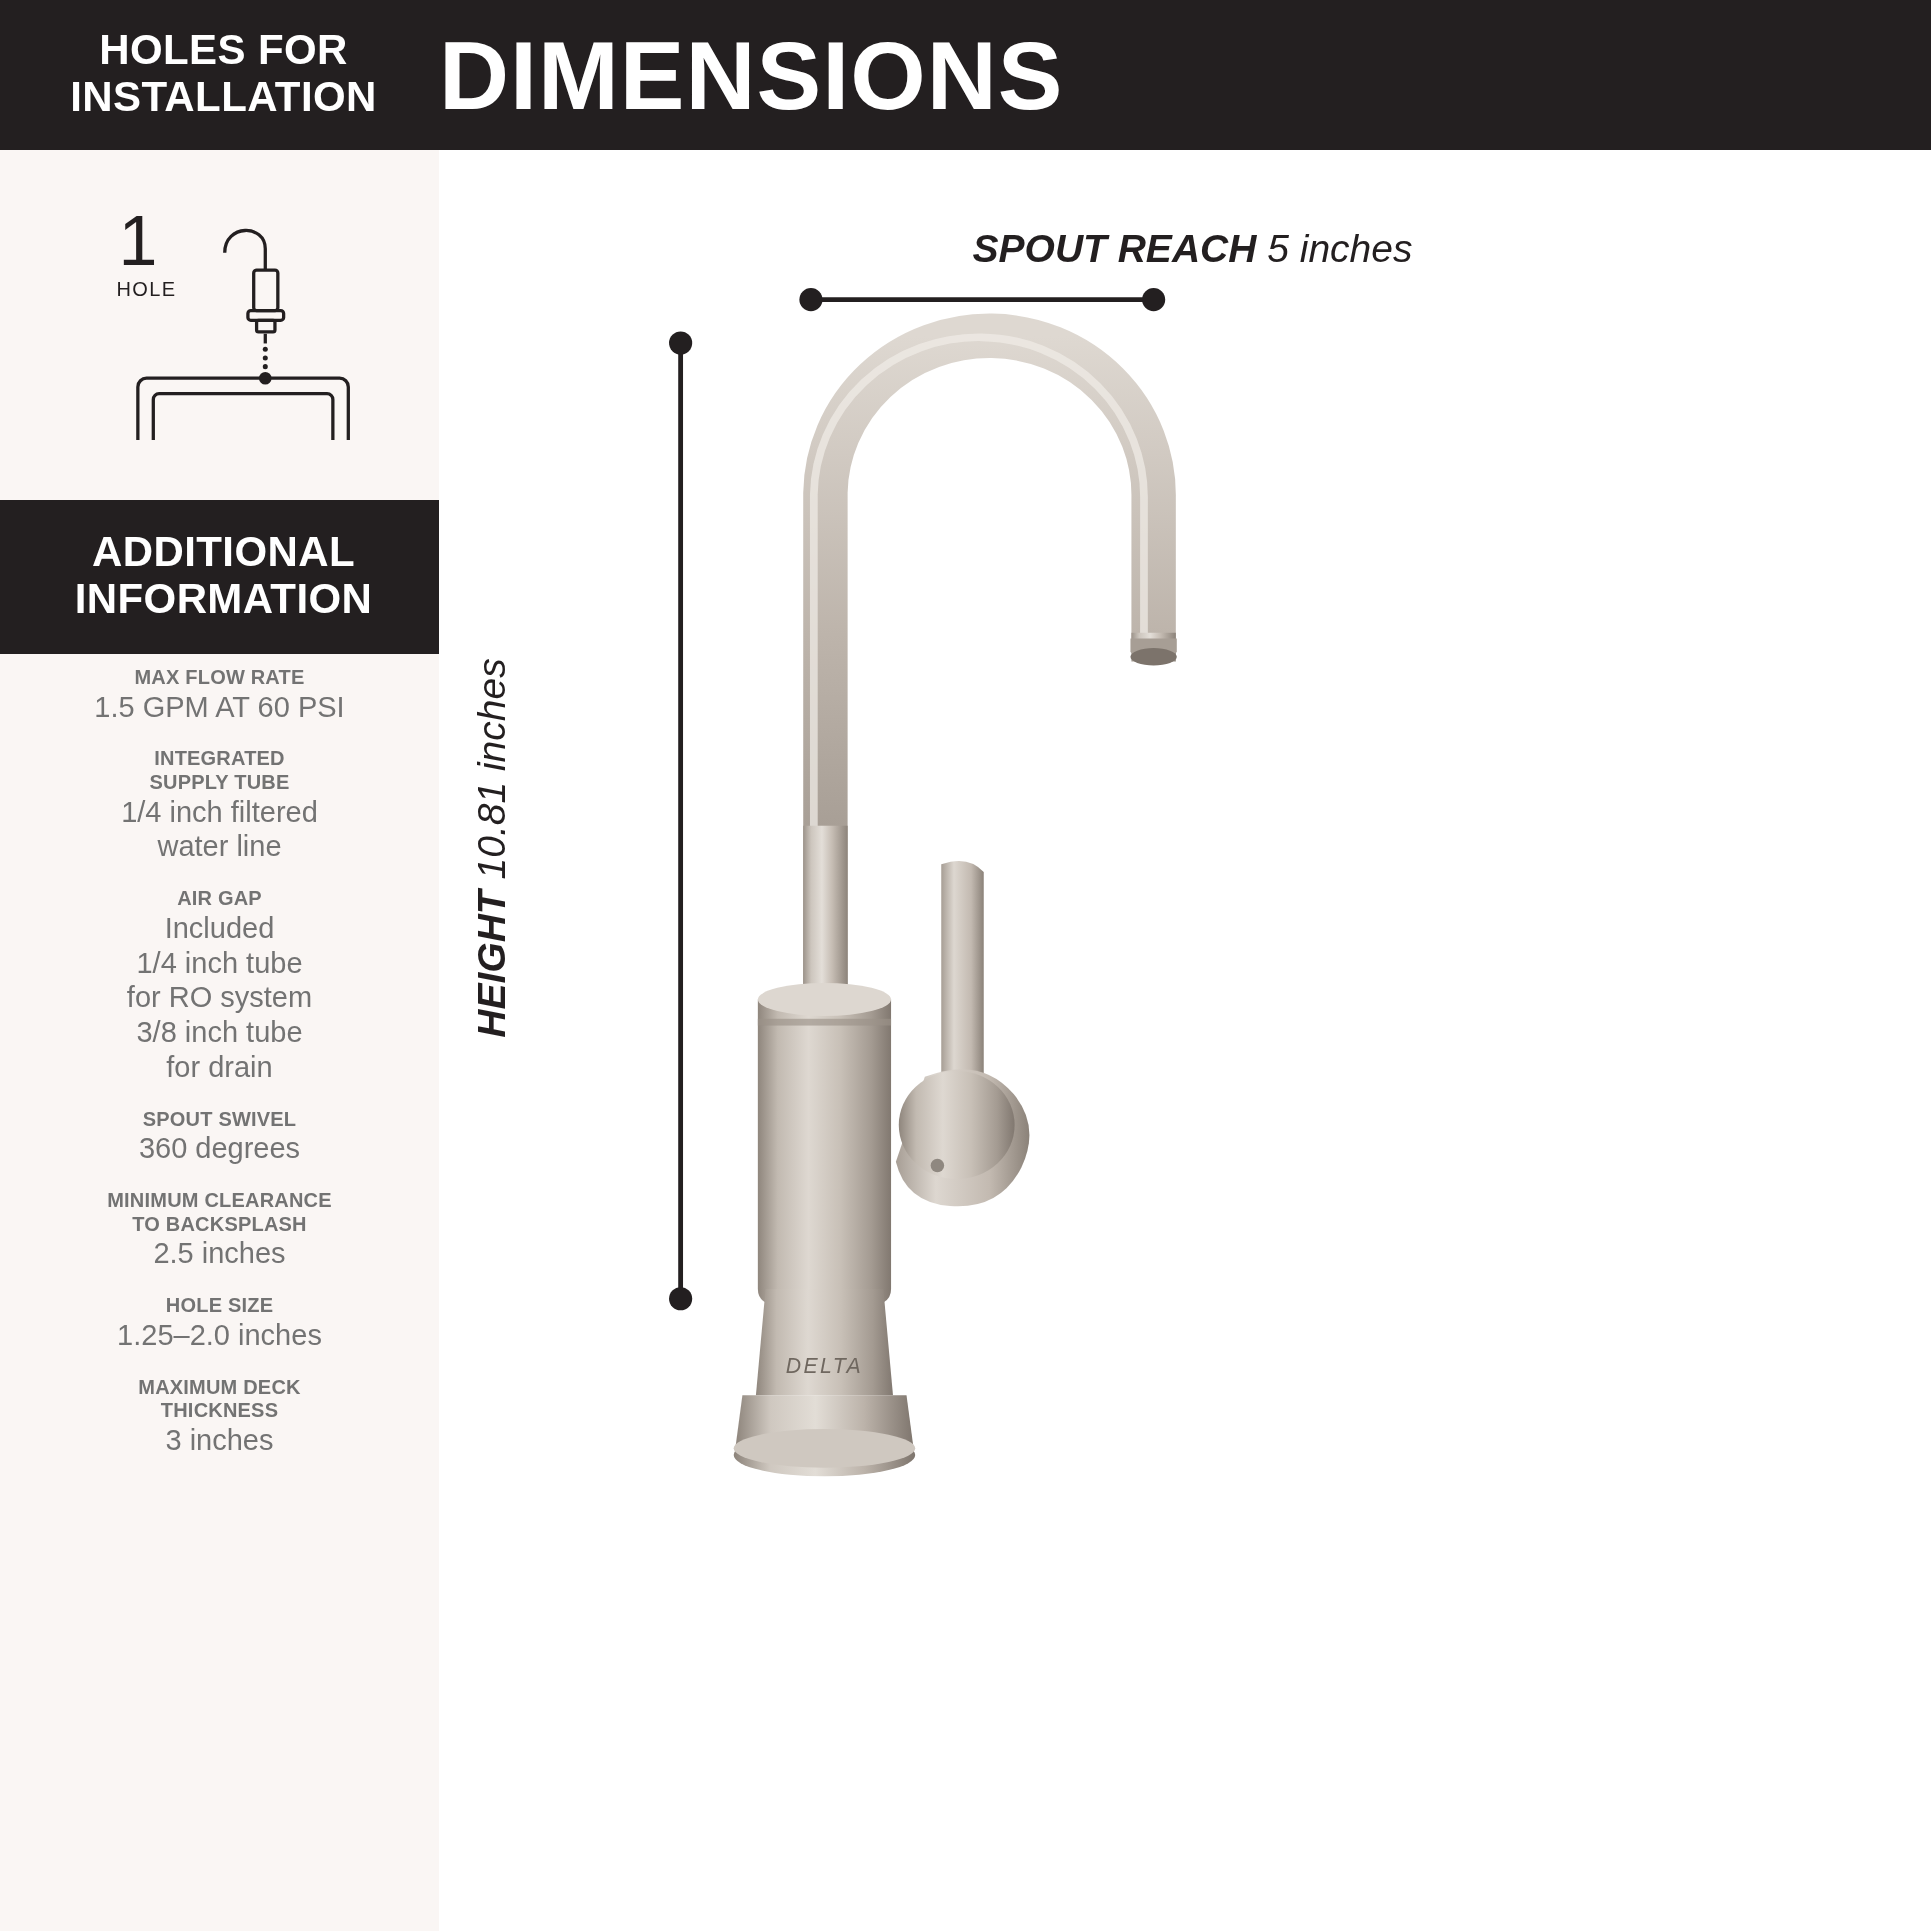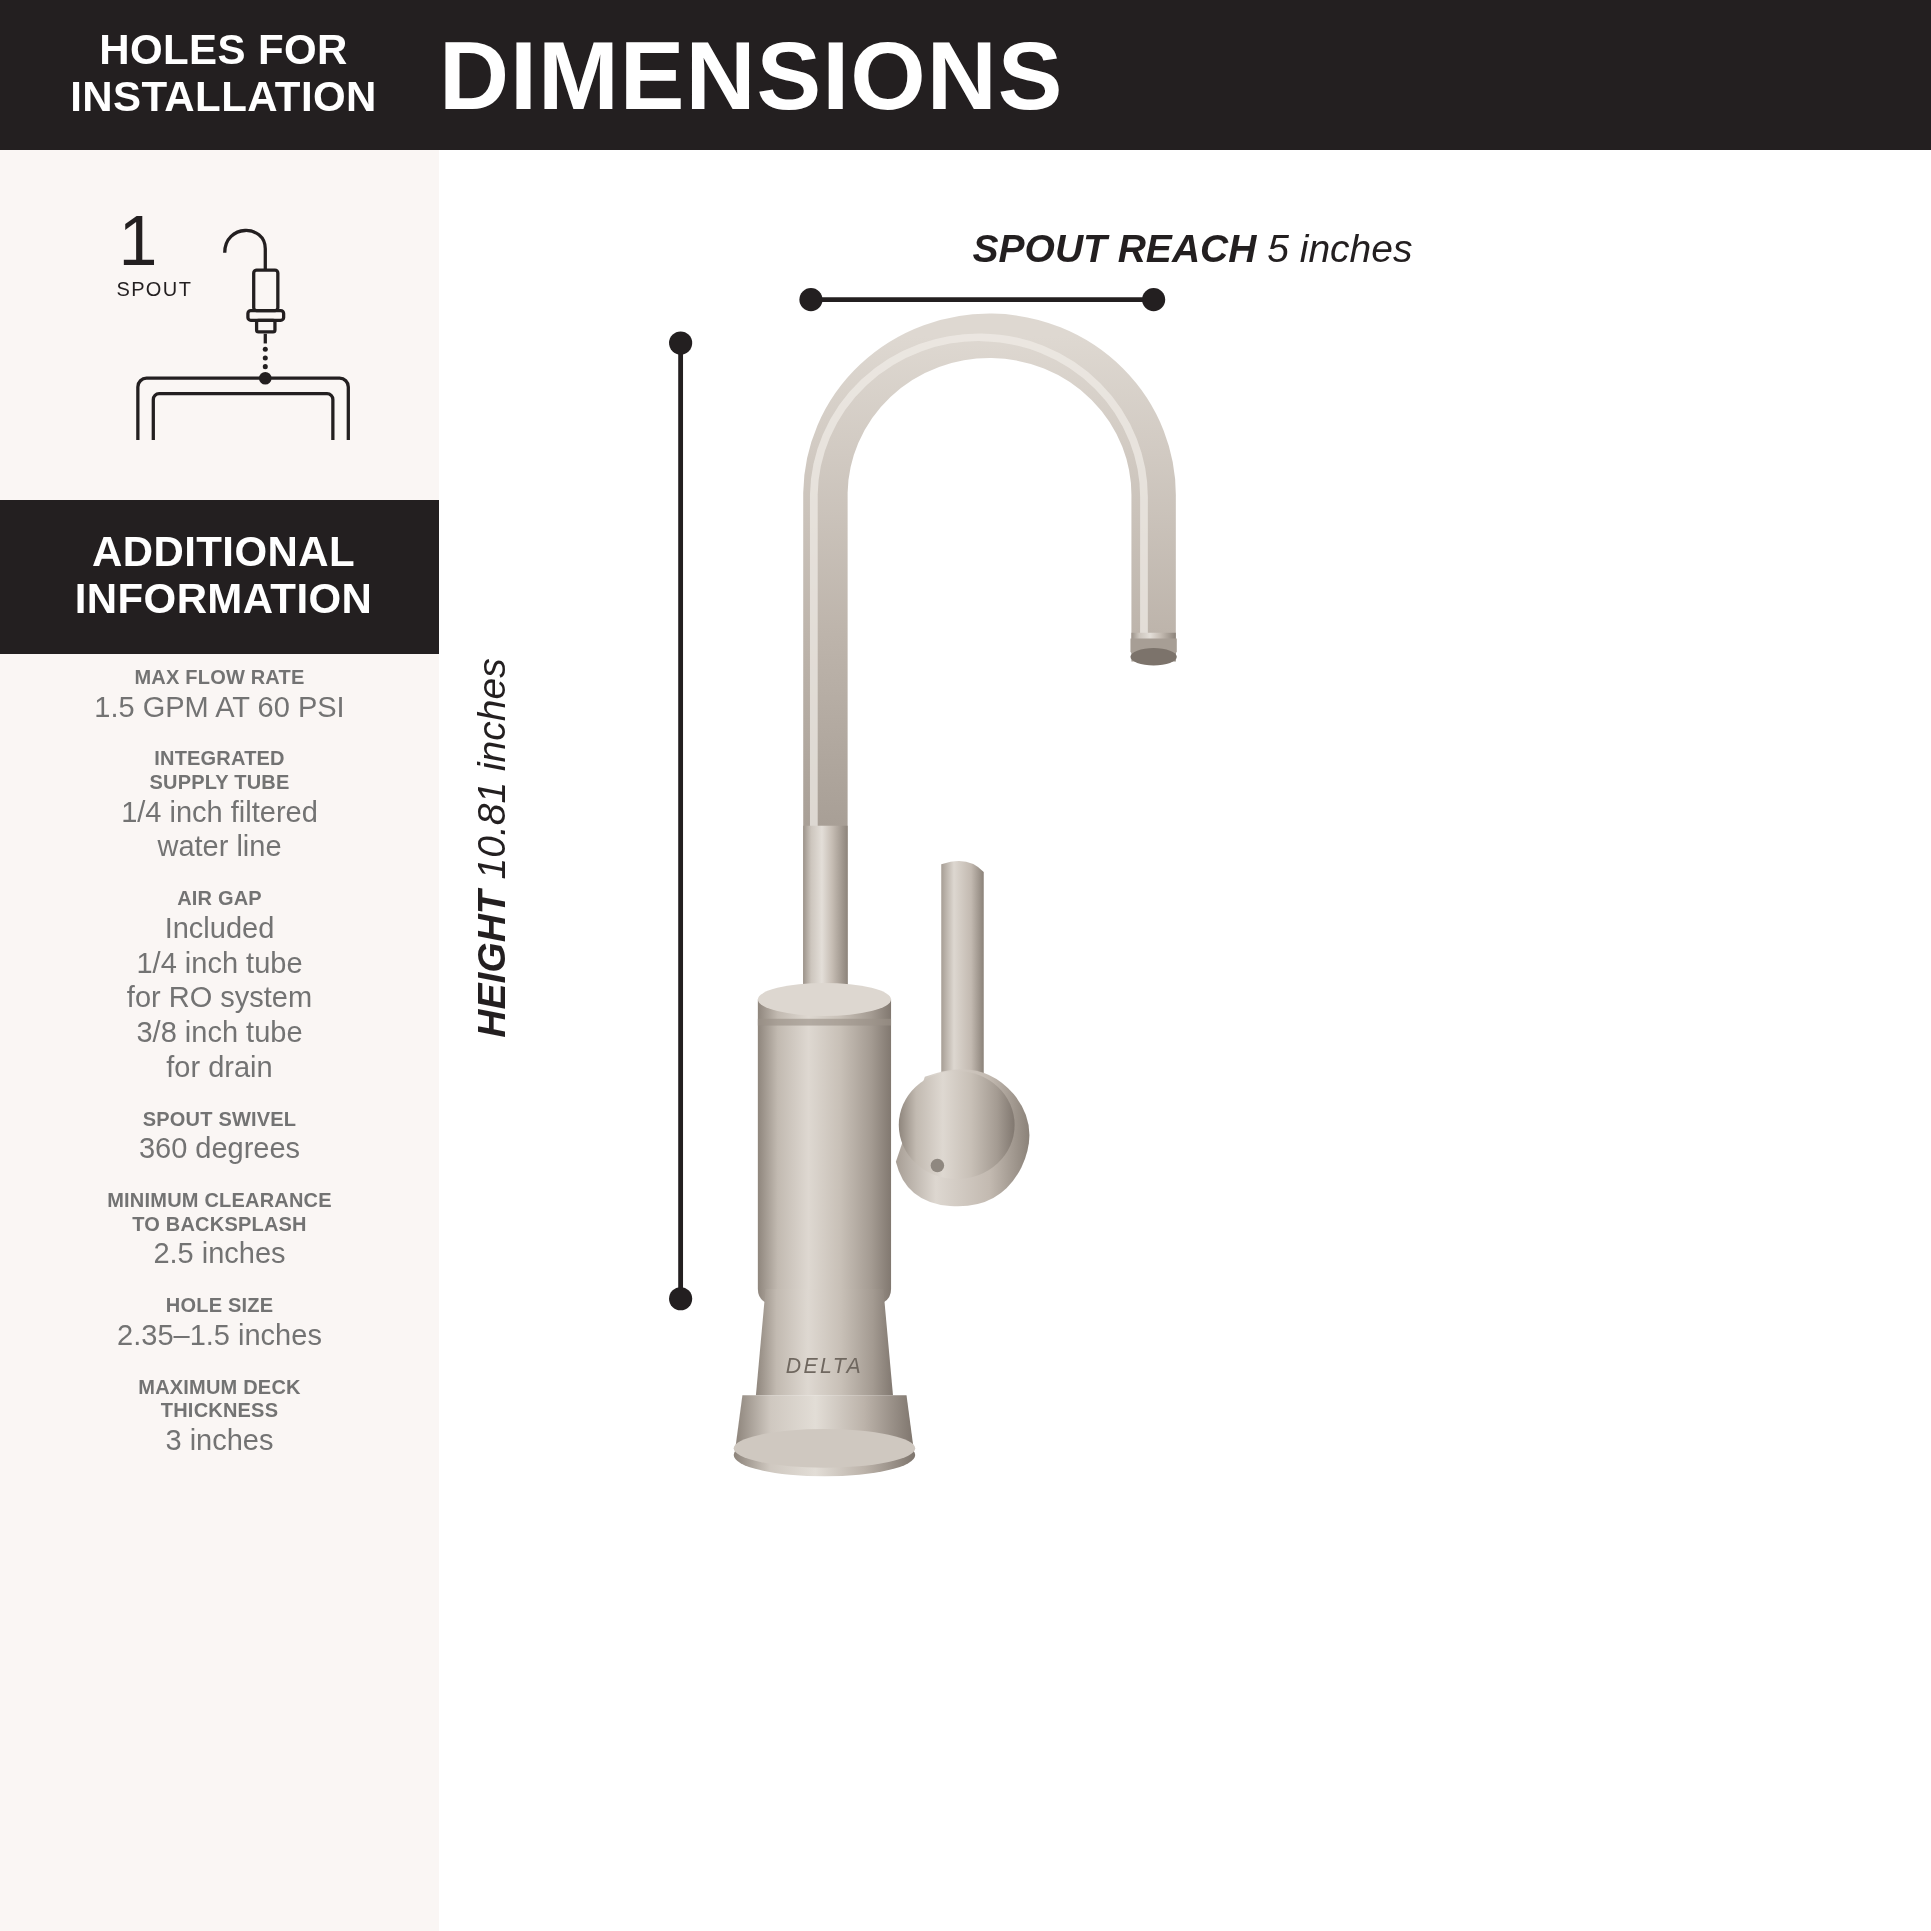--- a/index.html
+++ b/index.html
@@ -191,21 +191,21 @@
 <div id="left-column">
 
   <div id="holes-header" class="black-header">
     <div class="line">HOLES FOR</div>
     <div class="line">INSTALLATION</div>
   </div>
 
   <div id="holes-body">
     <div id="holes-graphic">
       <div class="hole-count">1</div>
-      <div class="hole-label">SPOUT</div>
+      <div class="hole-label">HOLE</div>
 
       <svg width="261" height="251" viewBox="0 0 270 260">
 
         <g fill="none" stroke="#231f20" stroke-width="3.4">
           <path d="M128 66 C128 36, 170 36, 170 62 L170 84"></path>
           <rect x="158" y="84" width="25" height="42" rx="3"></rect>
           <rect x="152" y="126" width="37" height="10" rx="3"></rect>
           <rect x="161" y="136" width="19" height="12" rx="2"></rect>
           <path d="M170 150 L170 160"></path>
         </g>
@@ -253,21 +253,21 @@
       <div class="spec-value">360 degrees</div>
     </div>
 
     <div class="spec">
       <div class="spec-label">MINIMUM CLEARANCE<br>TO BACKSPLASH</div>
       <div class="spec-value">2.5 inches</div>
     </div>
 
     <div class="spec">
       <div class="spec-label">HOLE SIZE</div>
-      <div class="spec-value">2.35–1.5 inches</div>
+      <div class="spec-value">1.25–2.0 inches</div>
     </div>
 
     <div class="spec">
       <div class="spec-label">MAXIMUM DECK<br>THICKNESS</div>
       <div class="spec-value">3 inches</div>
     </div>
 
   </div>
 </div>
 

